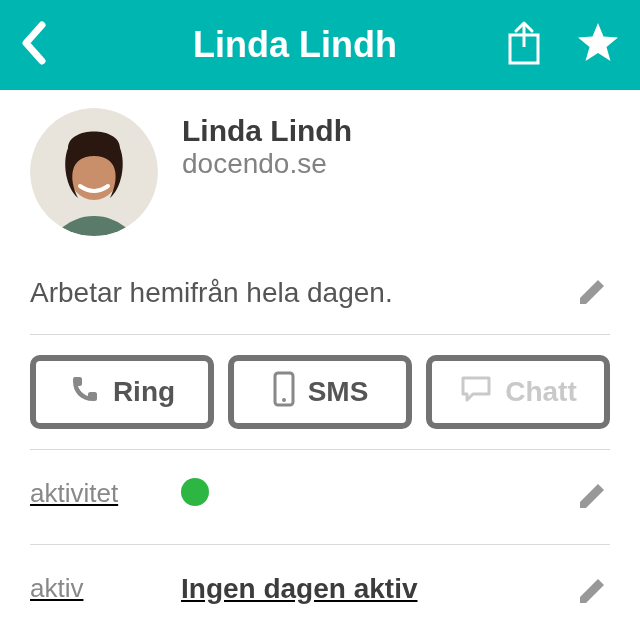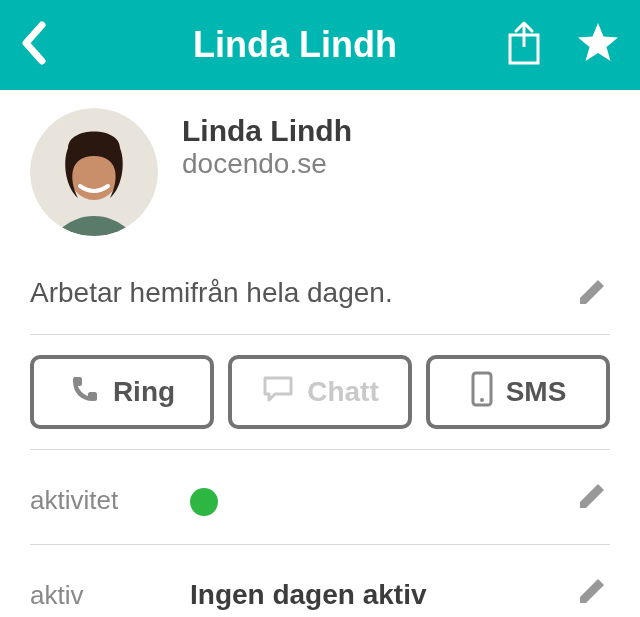--- a/index.html
+++ b/index.html
@@ -68,38 +68,39 @@
   }
 
   .action-buttons {
     display: flex;
     gap: 14px;
     padding: 20px 0;
   }
   .action-btn {
     flex: 1;
     height: 74px;
-    border: 4px solid #737373;
+    border: 6px solid #737373;
     border-radius: 10px;
     display: flex;
     align-items: center;
     justify-content: center;
     gap: 12px;
     font-size: 28px;
     font-weight: 700;
     color: #555;
     background: #fff;
   }
   .action-btn.disabled { color: #c9c9c9; }
 
   .field-row {
     display: flex;
-    align-items: flex-end;
+    align-items: flex-start;
     padding: 28px 0;
-    gap: 20px;
+    gap: 11px;
+    text-decoration: underline;
   }
   .field-label {
     width: 140px;
     font-size: 26px;
     color: #888;
     flex-shrink: 0;
   }
   .field-value {
     font-size: 28px;
     font-weight: 700;
@@ -182,37 +183,37 @@
 
   <div class="action-buttons">
     <div class="action-btn">
       <span>
         <svg width="32" height="32" viewBox="0 0 32 32">
             <path d="M6 4 C4 4 4 6 4 8 C4 20 12 28 24 28 C26 28 28 28 28 26 L28 21 C28 20 27 19 26 19 L21 19 C20 19 19 20 19 21 L19 23 C15 22 10 17 9 13 L11 13 C12 13 13 12 13 11 L13 6 C13 5 12 4 11 4 Z" fill="#888888"></path>
           </svg>
       </span>
       <span>Ring</span>
     </div>
-    <div class="action-btn disabled">
-      <span>
-        <svg width="34" height="30" viewBox="0 0 34 30">
-            <path d="M4 4 L30 4 L30 20 L14 20 L8 26 L8 20 L4 20 Z" fill="none" stroke="#c9c9c9" stroke-width="3" stroke-linejoin="round"></path>
-          </svg>
-      </span>
-      <span>Chatt</span>
-    </div>
     <div class="action-btn">
       <span>
         <svg width="24" height="36" viewBox="0 0 24 36">
             <rect x="3" y="2" width="18" height="32" rx="3" fill="none" stroke="#888888" stroke-width="3"></rect>
             <circle cx="12" cy="29" r="2" fill="#888888"></circle>
           </svg>
       </span>
       <span>SMS</span>
     </div>
+    <div class="action-btn disabled">
+      <span>
+        <svg width="34" height="30" viewBox="0 0 34 30">
+            <path d="M4 4 L30 4 L30 20 L14 20 L8 26 L8 20 L4 20 Z" fill="none" stroke="#c9c9c9" stroke-width="3" stroke-linejoin="round"></path>
+          </svg>
+      </span>
+      <span>Chatt</span>
+    </div>
   </div>
 
   <div class="divider"></div>
 
   <div class="field-row">
     <div class="field-label">aktivitet</div>
     <div class="field-value">
       <span class="status-dot" style="background:#2db742"></span>
     </div>
     <span class="edit-icon">

